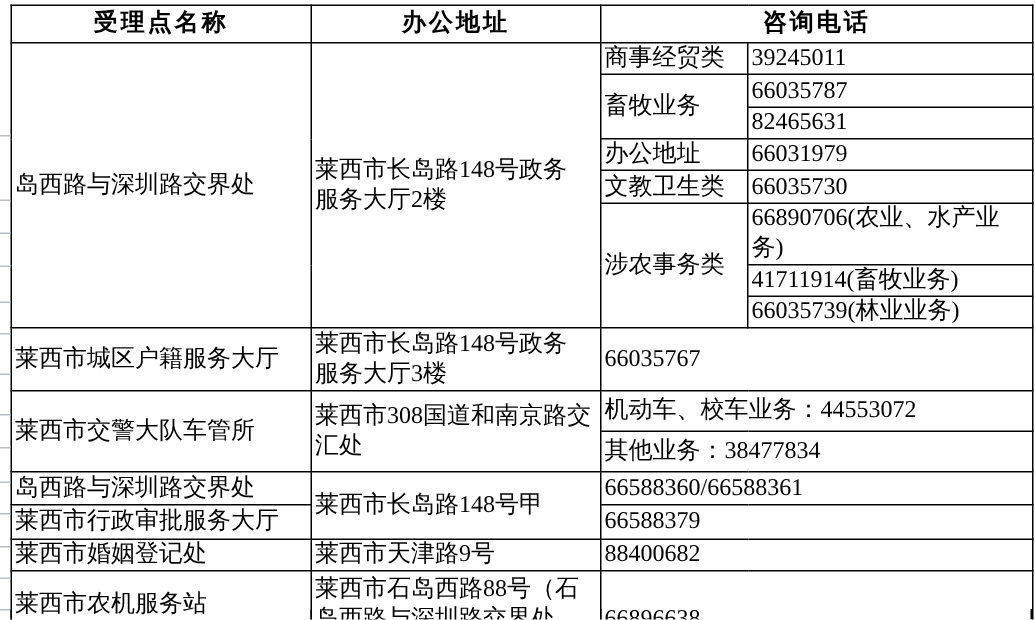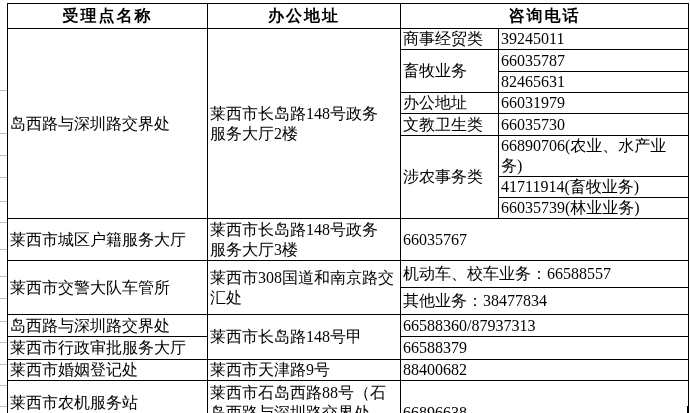--- a/index.html
+++ b/index.html
@@ -102,30 +102,30 @@
       <td>莱西市城区户籍服务大厅</td>
       <td>莱西市长岛路148号政务
 服务大厅3楼</td>
       <td colspan="2">66035767</td>
     </tr>
 
     <tr style="height:27px">
       <td rowspan="2">莱西市交警大队车管所</td>
       <td rowspan="2">莱西市308国道和南京路交
 汇处</td>
-      <td colspan="2">机动车、校车业务：66588557</td>
+      <td colspan="2">机动车、校车业务：44553072</td>
     </tr>
     <tr style="height:27px">
       <td colspan="2">其他业务：38477834</td>
     </tr>
 
     <tr style="height:22px">
       <td>岛西路与深圳路交界处</td>
       <td rowspan="2">莱西市长岛路148号甲</td>
-      <td colspan="2">66588360/87937313</td>
+      <td colspan="2">66588360/66588361</td>
     </tr>
     <tr style="height:23px">
       <td>莱西市行政审批服务大厅</td>
       <td colspan="2">66588379</td>
     </tr>
 
     <tr style="height:21px">
       <td>莱西市婚姻登记处</td>
       <td>莱西市天津路9号</td>
       <td colspan="2">88400682</td>

